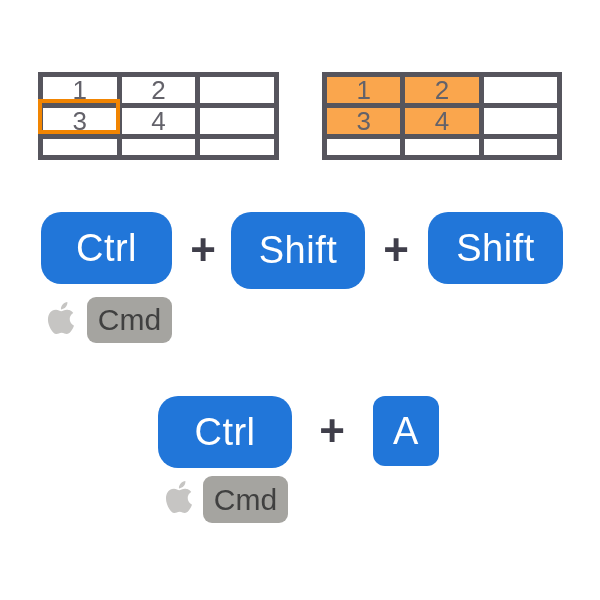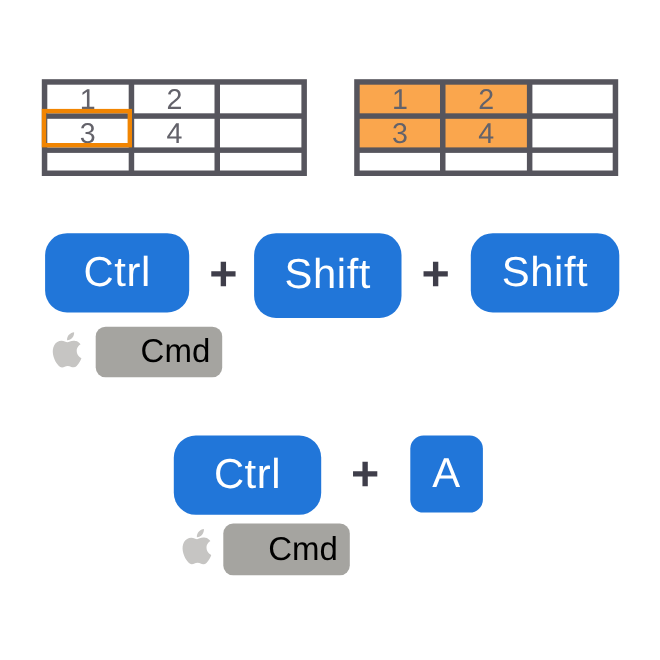--- a/index.html
+++ b/index.html
@@ -52,22 +52,22 @@
 
   .key-ctrl-2 { left:158px; top:396px; width:134px; height:72px; }
   .key-a-2    { left:373px; top:396px; width:66px;  height:70px; border-radius:12px; }
   .plus-2a { left:313px; top:405px; }
 
   
   .apple-icon { position:absolute; width:32px; height:38px; }
   .apple-icon svg { width:100%; height:100%; display:block; }
   .cmd-badge {
     position:absolute; background:#a5a4a0; border-radius:9px;
-    color:#000000; display:flex; align-items:center; justify-content:center;
-    font-size:30px; font-weight:500;padding-left:30px;
+    color:#404040; display:flex; align-items:center; justify-content:center;
+    font-size:30px; font-weight:500;
   }
   .apple-1 { left:45px;  top:299px; }
   .cmd-1   { left:87px;  top:297px; width:85px; height:46px; }
   .apple-2 { left:163px; top:478px; }
   .cmd-2   { left:203px; top:476px; width:85px; height:47px; }
 </style>
 </head>
 <body>
 
 <div class="canvas">

